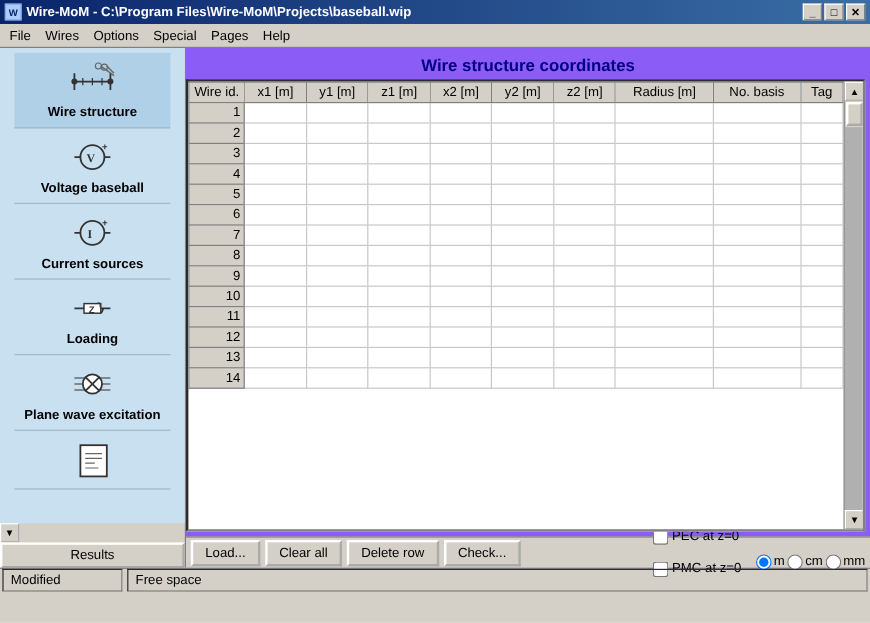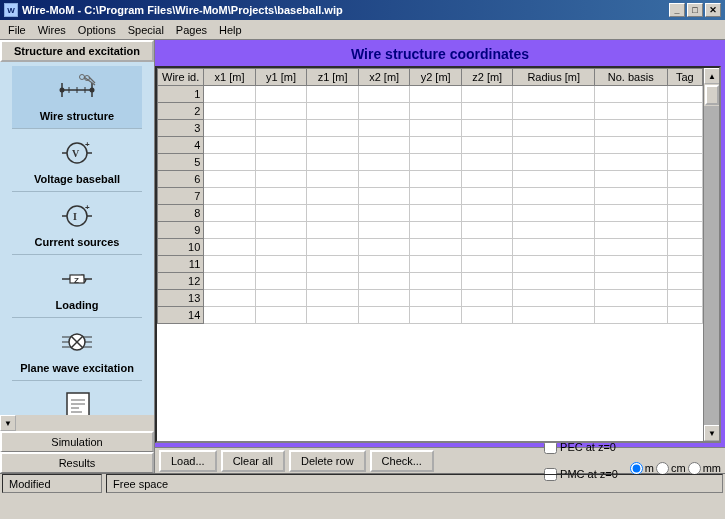--- a/index.html
+++ b/index.html
@@ -351,21 +351,20 @@
   <span class="menu-item">Wires</span>
   <span class="menu-item">Options</span>
   <span class="menu-item">Special</span>
   <span class="menu-item">Pages</span>
   <span class="menu-item">Help</span>
 </div>
 
 <div class="main-layout">
 
   <div class="sidebar">
-    <div class="sidebar-header">Structure and excitation</div>
     <div class="sidebar-content">
 
       <div class="sidebar-item active">
         <div class="sidebar-icon">
           <svg width="40" height="34" viewBox="0 0 40 34">
             <line x1="5" y1="17" x2="35" y2="17" stroke="#333" stroke-width="1.5"></line>
             <line x1="5" y1="10" x2="5" y2="24" stroke="#333" stroke-width="1.5"></line>
             <line x1="35" y1="10" x2="35" y2="24" stroke="#333" stroke-width="1.5"></line>
             <line x1="12" y1="14" x2="12" y2="20" stroke="#333" stroke-width="1"></line>
             <line x1="20" y1="14" x2="20" y2="20" stroke="#333" stroke-width="1"></line>
@@ -448,21 +447,20 @@
             <line x1="14" y1="20" x2="22" y2="20" stroke="#666" stroke-width="1"></line>
             <line x1="14" y1="24" x2="25" y2="24" stroke="#666" stroke-width="1"></line>
           </svg>
         </div>
 
       </div>
     </div>
 
     <div class="sidebar-bottom">
       <div class="scroll-arrow">▼</div>
-      <div class="nav-btn">Simulation</div>
       <div class="nav-btn">Results</div>
     </div>
   </div>
 
   <div class="content-area">
     <div class="content-title">Wire structure coordinates</div>
 
     <div class="table-wrapper">
       <div class="table-with-scroll">
         <div class="table-scroll-inner">

